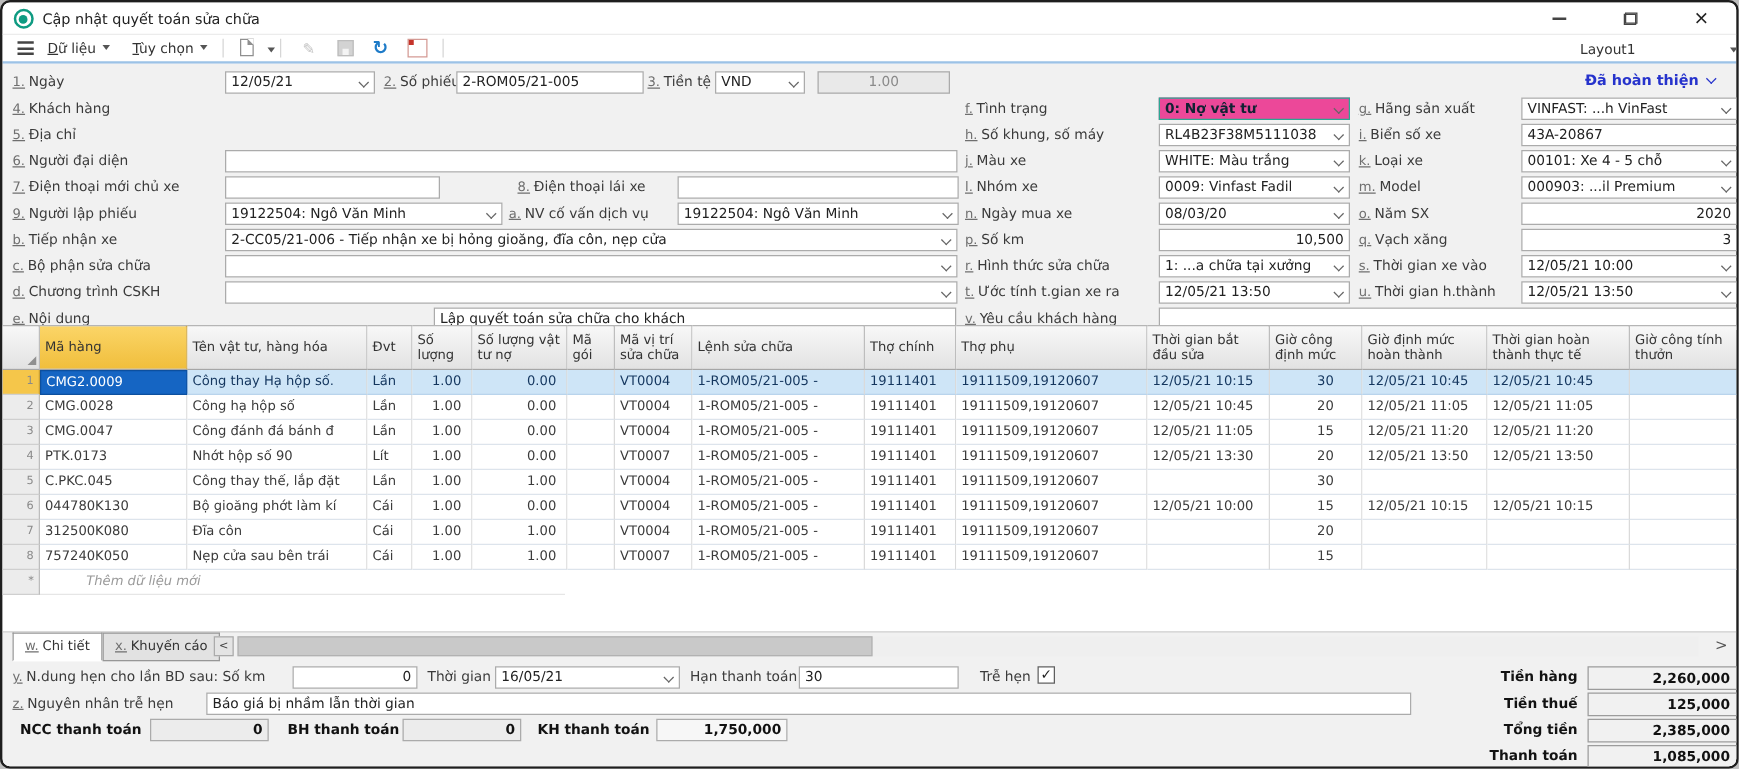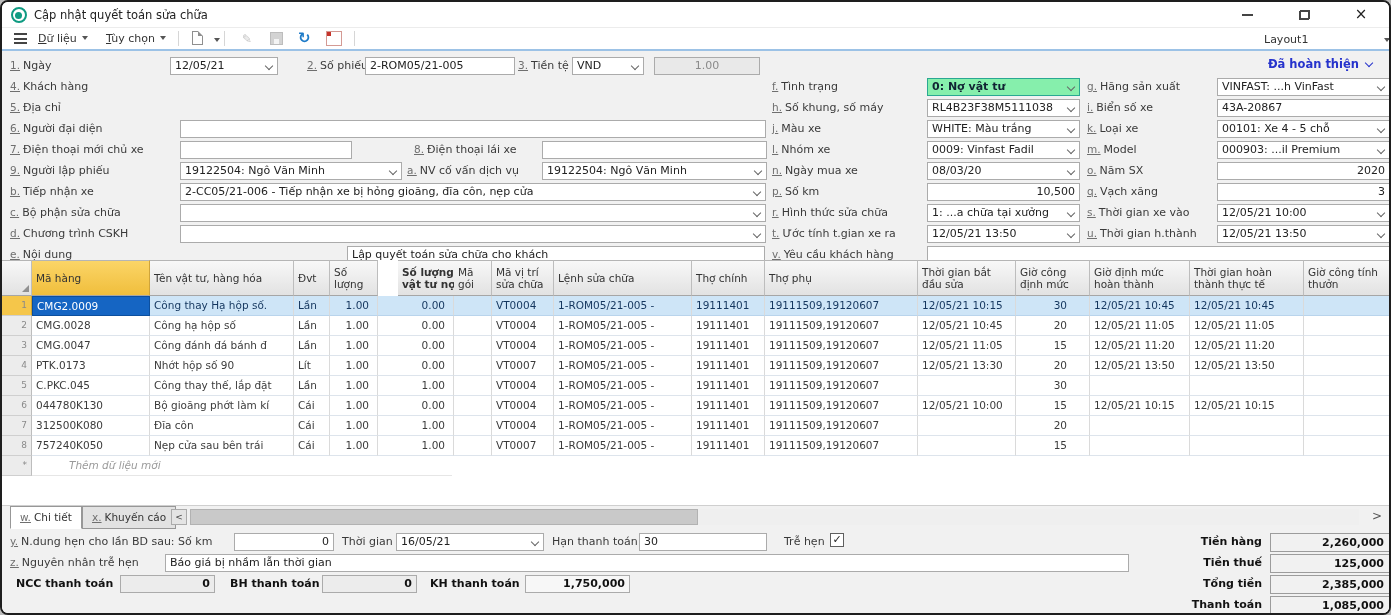--- a/index.html
+++ b/index.html
@@ -38,21 +38,21 @@
 .blueline{position:absolute;left:0;top:47px;width:100%;height:2px;background:#9cc2e6}
 
 .formbg{position:absolute;left:0;top:49px;width:100%;height:209px;background:#f1f1f1}
 .lbl{position:absolute;color:#3a3a3a;white-space:nowrap;font-size:11px}
 .pfx{text-decoration:underline;color:#6f6f6f;margin-right:3px;font-size:10.5px}
 .fld{position:absolute;height:18px;background:#fff;border:1px solid #ababab;line-height:16px;padding:0 4px;white-space:nowrap;overflow:hidden;font-size:11px;color:#222}
 .dd{padding-right:16px}
 .chev{position:absolute;right:5px;top:5px;width:6px;height:6px;border-right:1.4px solid #666;border-bottom:1.4px solid #666;transform:rotate(45deg)}
 .dis{background:#e9e9e9;color:#8a8a8a;text-align:center}
 .ra{text-align:right}
-.teal{background:#86efac;border-color:#2aa892;font-weight:bold;color:#123}
+.teal{background:#ec4899;border-color:#2aa892;font-weight:bold;color:#123}
 .status{position:absolute;left:1210px;top:55px;width:160px;text-align:right;font-weight:bold;color:#2633CC;font-size:11.5px}
 .chev2{display:inline-block;width:6px;height:6px;border-right:1.6px solid #2633CC;border-bottom:1.6px solid #2633CC;transform:rotate(45deg);margin-left:7px;vertical-align:2px}
 
 .tablebg{position:absolute;left:0;top:258px;width:100%;height:245px;background:#fff}
 .th{position:absolute;top:258px;height:36px;background:linear-gradient(#f8f8f8,#e2e2e2);border-top:1px solid #b5b5b5;border-right:1px solid #bdbdbd;border-bottom:1px solid #a6a6a6;font-size:10.5px;color:#333;padding:1px 4px;display:flex;align-items:center;line-height:12px;overflow:hidden}
 .thkey{background:linear-gradient(#FBD567,#F0BE3C);border-right-color:#cfa43a}
 .cornertri{position:absolute;right:2px;bottom:3px;width:0;height:0;border-left:7px solid transparent;border-bottom:7px solid #909090}
 .td{position:absolute;height:20px;border-right:1px solid #dadada;border-bottom:1px solid #dde4ec;padding:0 4px;line-height:19px;font-size:10.5px;white-space:nowrap;overflow:hidden;background:#fff;color:#3b3b3b}
 .rowhdr{background:#ececec;border-right:1px solid #bdbdbd;border-bottom:1px solid #cfcfcf;color:#8a8a8a;text-align:right;padding-right:4px;font-size:9px}
 .tdsel{background:#CEE5F7;color:#14365e;border-bottom-color:#b9d4ec}
@@ -107,21 +107,21 @@
   <span class="ico-pdf" style="left:324px;top:29px"></span>
   <div class="vsep" style="left:352px"></div>
   <div class="layoutsel" style="left:1262px"><span>Layout1</span></div>
   <span class="caret" style="position:absolute;left:1377px;top:36px"></span>
   <div class="blueline"></div>
 
   <div class="formbg"></div>
   <div class="status"><span>Đã hoàn thiện</span><span class="chev2"></span></div>
 
   <div class="lbl" style="left:8px;top:57px"><u class="pfx">1.</u><span>Ngày</span></div>
-  <div class="fld dd" style="left:168px;top:55px;width:108px">12/05/21<span class="chev"></span></div>
+  <div class="fld dd" style="left:178px;top:55px;width:120px">12/05/21<span class="chev"></span></div>
   <div class="lbl" style="left:305px;top:57px"><u class="pfx">2.</u><span>Số phiếu</span></div>
   <div class="fld" style="left:363px;top:55px;width:150px">2-ROM05/21-005</div>
   <div class="lbl" style="left:516px;top:57px"><u class="pfx">3.</u><span>Tiền tệ</span></div>
   <div class="fld dd" style="left:570px;top:55px;width:72px">VND<span class="chev"></span></div>
   <div class="fld dis" style="left:652px;top:55px;width:106px">1.00</div>
 
   <div class="lbl" style="left:8px;top:78px"><u class="pfx">4.</u><span>Khách hàng</span></div>
   <div class="lbl" style="left:770px;top:78px"><u class="pfx">f.</u><span>Tình trạng</span></div>
   <div class="fld dd teal" style="left:925px;top:76px;width:153px">0: Nợ vật tư<span class="chev"></span></div>
   <div class="lbl" style="left:1085px;top:78px"><u class="pfx">g.</u><span>Hãng sản xuất</span></div>
@@ -199,21 +199,21 @@
       </div>
       <div class="th" style="left: 148px; width: 144px;">
         <span>Tên vật tư, hàng hóa</span>
       </div>
       <div class="th" style="left: 292px; width: 36px;">
         <span>Đvt</span>
       </div>
       <div class="th" style="left: 328px; width: 48px;">
         <span>Số lượng</span>
       </div>
-      <div class="th" style="left: 396px; width: 76px; font-weight: bold;">
+      <div class="th" style="left: 376px; width: 76px;">
         <span>Số lượng vật tư nợ</span>
       </div>
       <div class="th" style="left: 452px; width: 38px;">
         <span>Mã gói</span>
       </div>
       <div class="th" style="left: 490px; width: 62px;">
         <span>Mã vị trí sửa chữa</span>
       </div>
       <div class="th" style="left: 552px; width: 138px;">
         <span>Lệnh sửa chữa</span>

